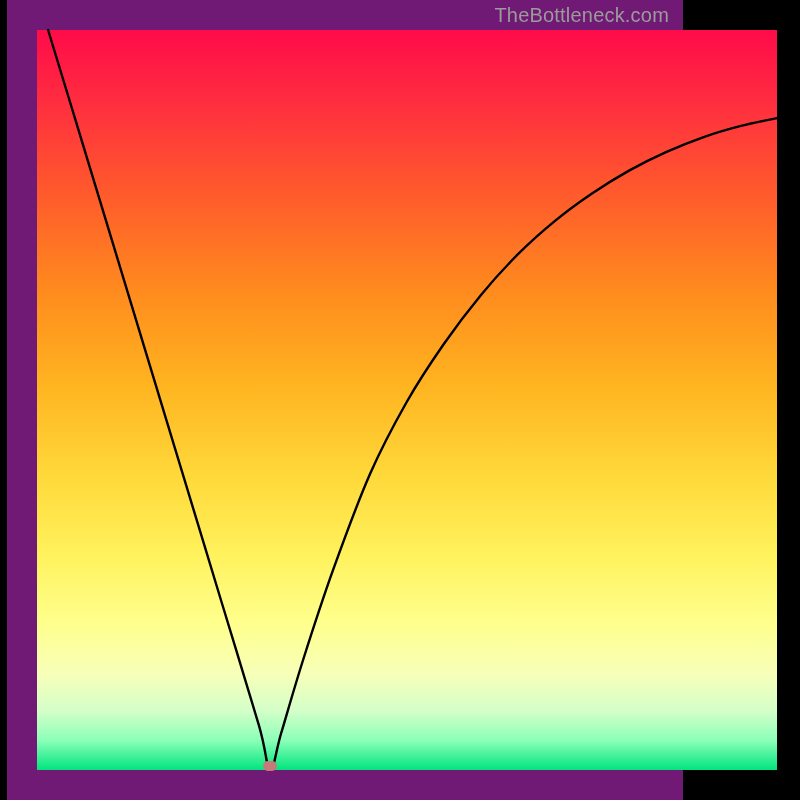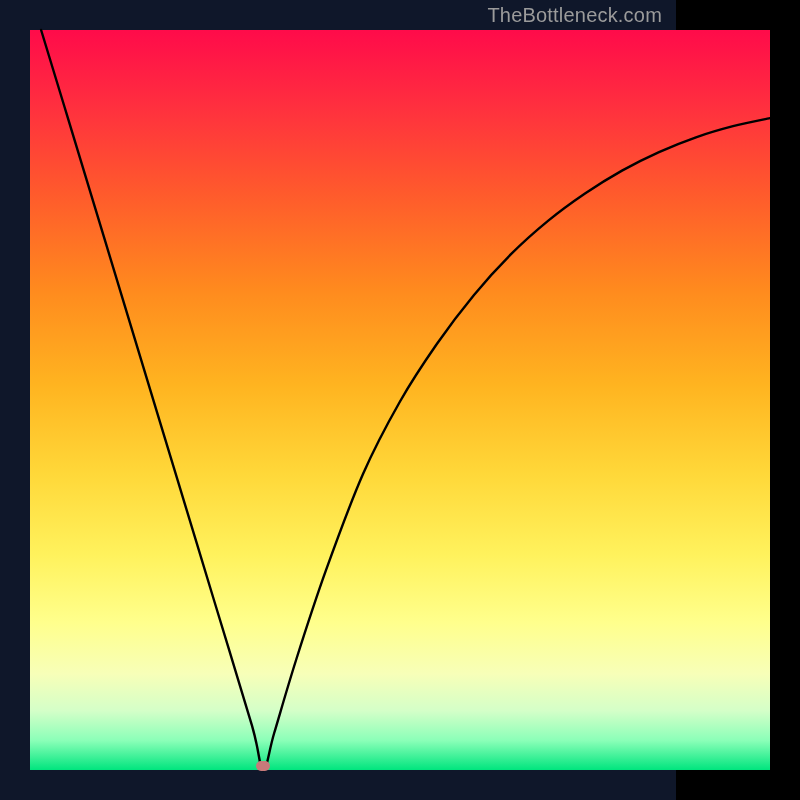--- a/index.html
+++ b/index.html
@@ -6,24 +6,24 @@
     margin: 0;
     padding: 0;
     width: 800px;
     height: 800px;
     background: #000000;
     overflow: hidden;
   }
   .frame {
     position: absolute;
     top: 0;
-    left: 0;
+    left: 7px;
     width: 676px;
     height: 800px;
-    background: #0f172a;
+    background: #701a75;
   }
   .plot-area {
     position: absolute;
     left: 30px;
     top: 30px;
     width: 740px;
     height: 740px;
     background: linear-gradient(to bottom,
       #ff0b4a 0%,
       #ff2e3f 10%,

